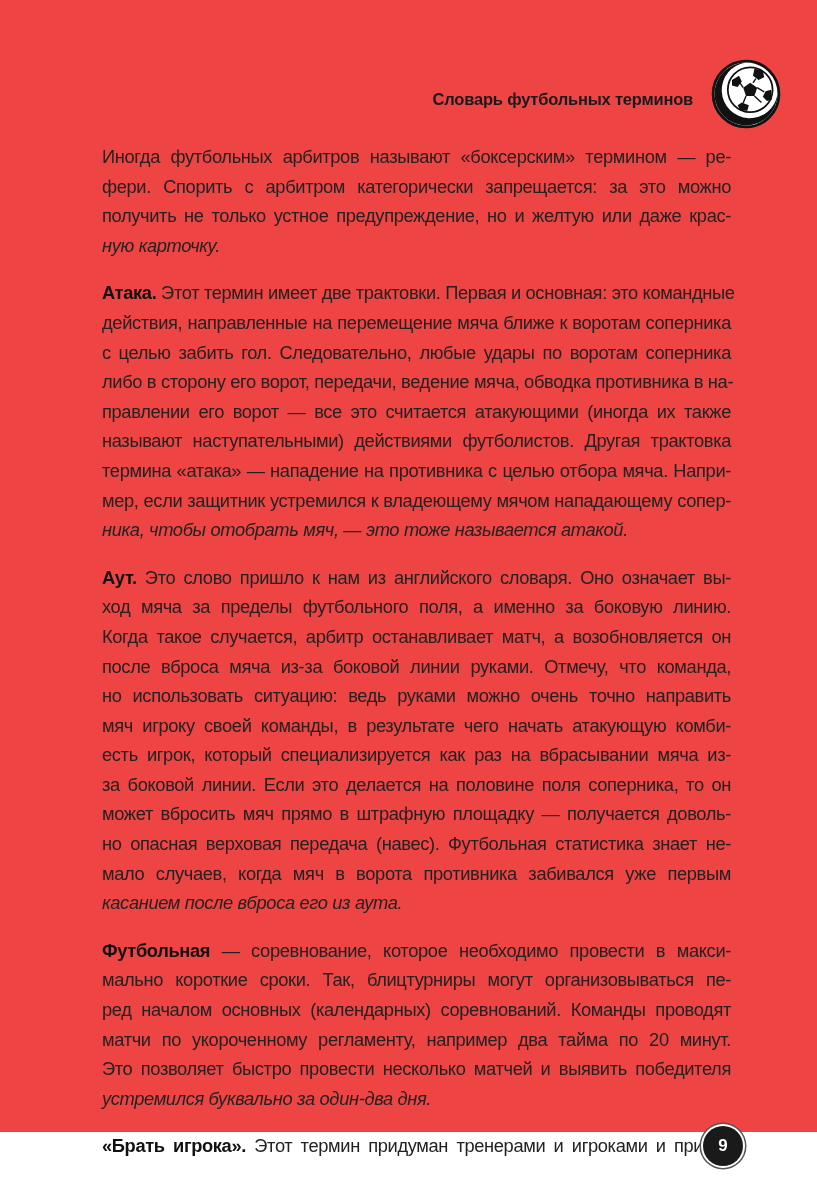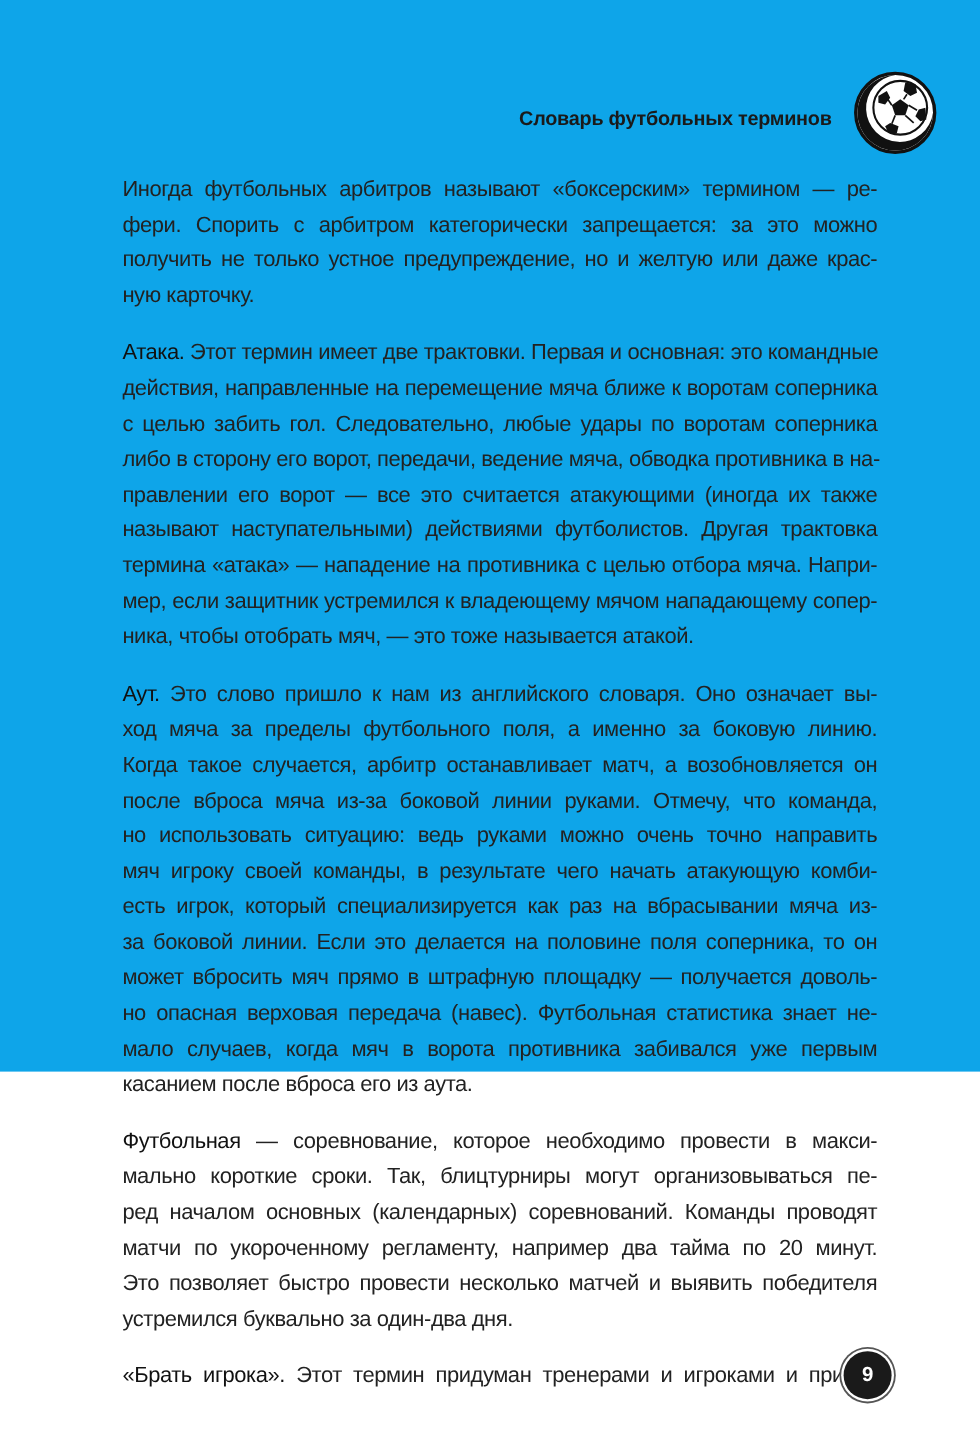--- a/index.html
+++ b/index.html
@@ -1,25 +1,25 @@
 <!DOCTYPE html>
 <html><head>
   <meta charset="utf-8">
   <style>
     html, body { margin: 0; padding: 0; background: #ffffff; }
     body { width: 817px; height: 1200px; position: relative; overflow: hidden; color: #1a1a1a; }
-    .page { position: absolute; left: 0; top: 0; width: 817px; height: 893px; background: #0ea5e9; }
+    .page { position: absolute; left: 0; top: 0; width: 817px; height: 1132px; background: #ef4444; }
     .running-header { position: absolute; top: 56px; right: 36px; height: 80px; display: flex; align-items: center; }
     .running-title { font-family: "Liberation Sans", sans-serif; font-weight: bold; font-size: 16.5px; color: #1a1a1a; margin-right: 18px; letter-spacing: -0.2px; margin-top: 6px; }
     .ball { width: 70px; height: 70px; }
     .content { position: absolute; left: 86px; top: 142px; width: 645px; font-family: "Liberation Sans", sans-serif; font-size: 18.3px; line-height: 29.6px; color: #222; text-align: justify; letter-spacing: -0.35px; }
     .para { margin: 0 0 18px 16px; }
-    .para .term { font-weight: normal; color: #111; }
+    .para .term { font-weight: bold; color: #111; }
     .line { display: block; text-align: justify; text-align-last: justify; white-space: nowrap; }
-    .line.last { text-align-last: left; }
+    .line.last { text-align-last: left; font-style: italic; }
     .page-number { position: absolute; left: 703px; top: 1126px; width: 40px; height: 40px; border-radius: 50%; background: #1a1a1a; box-shadow: 0 0 0 2px #fff, 0 0 0 3.5px #555; display: flex; align-items: center; justify-content: center; }
     .page-number span { font-family: "Liberation Sans", sans-serif; font-weight: bold; color: #fff; font-size: 17px; }
   </style>
 </head>
 <body>
 
 <div class="page">
 
   <div class="running-header">
     <span class="running-title">Словарь футбольных терминов</span>

